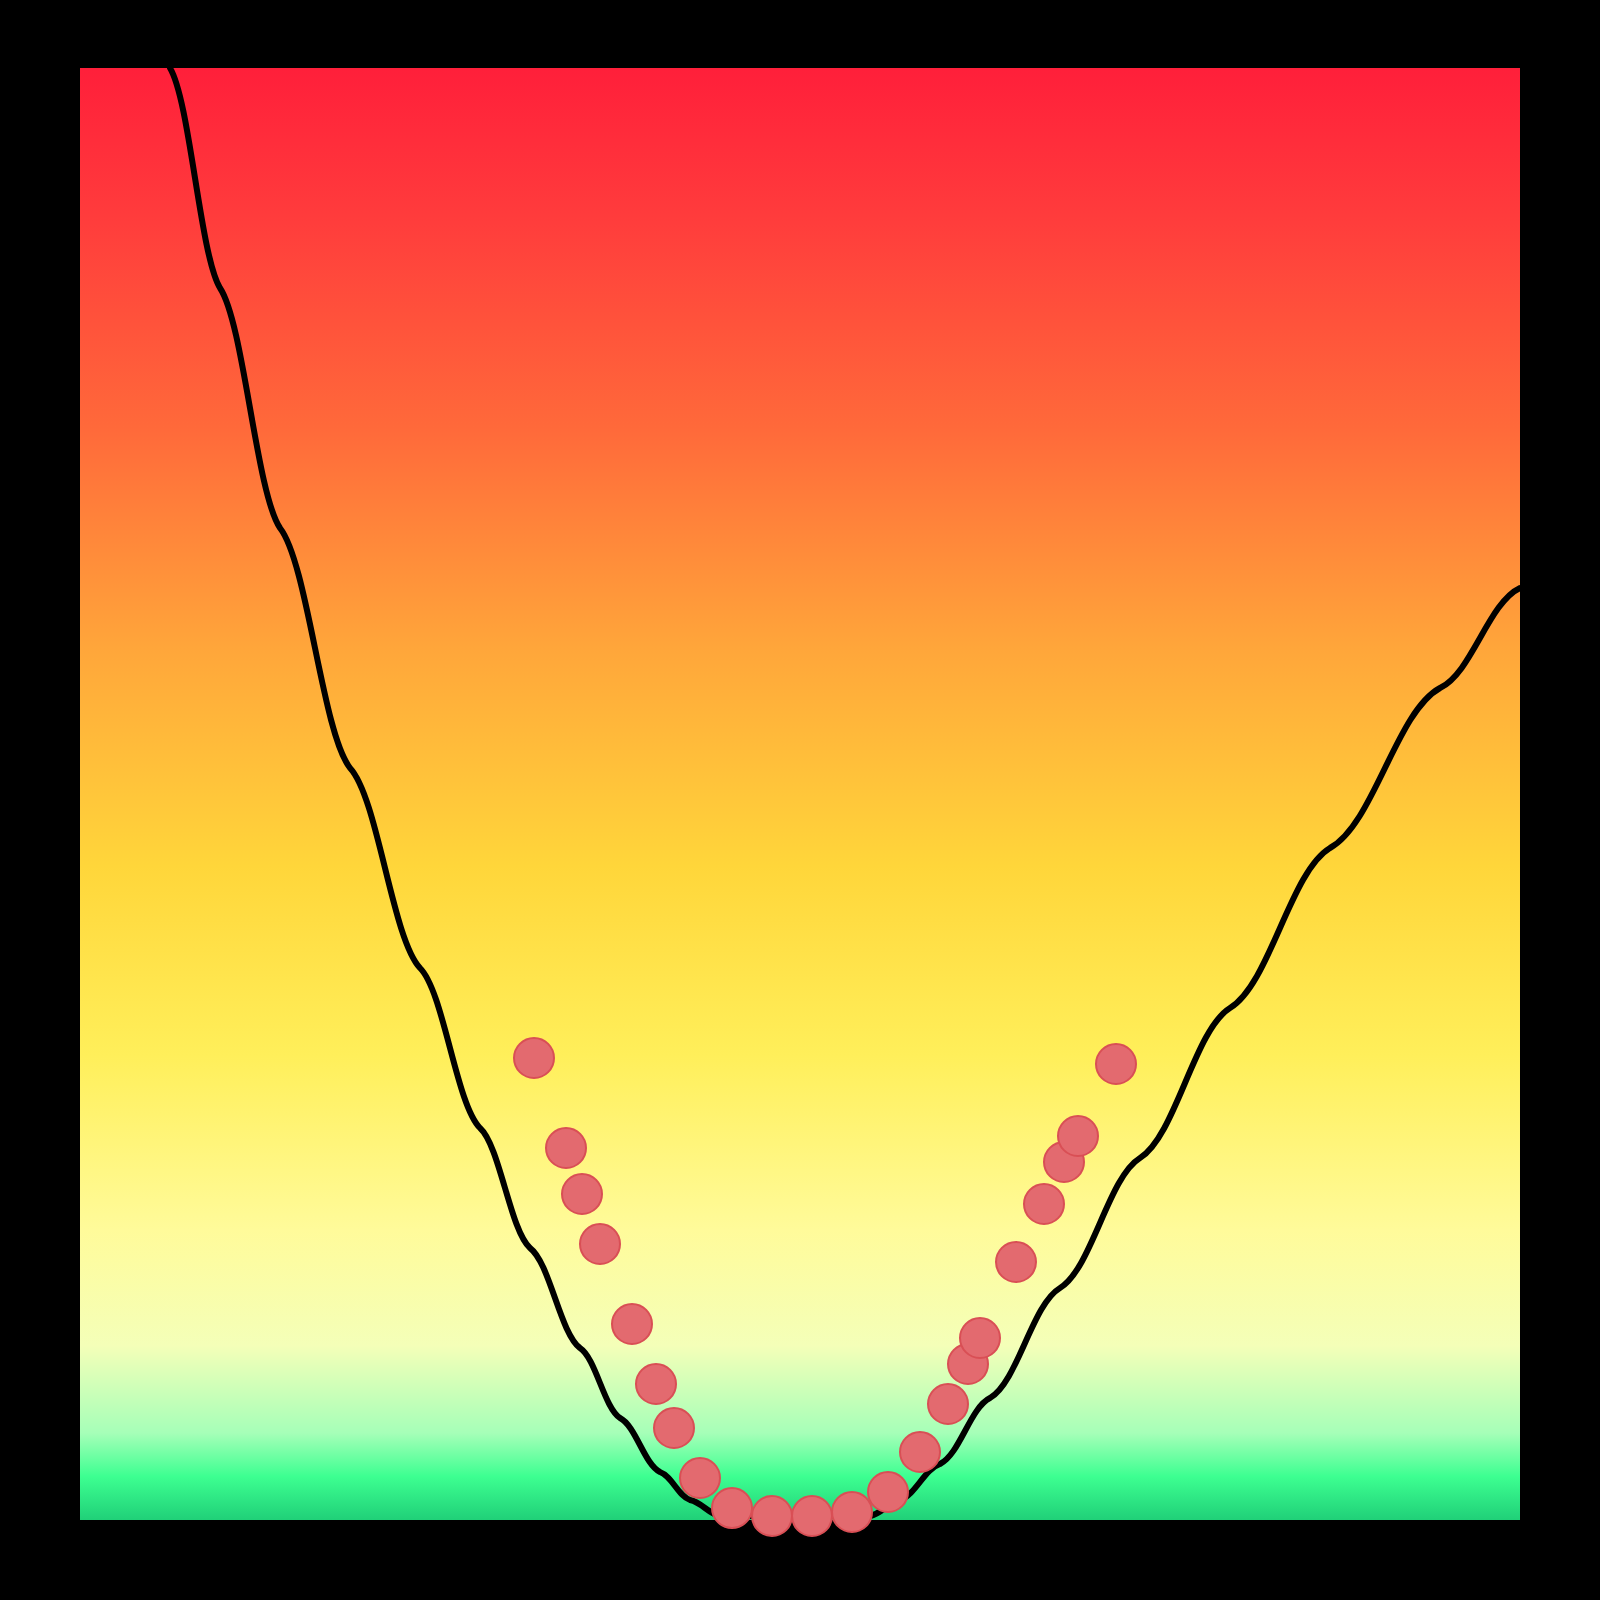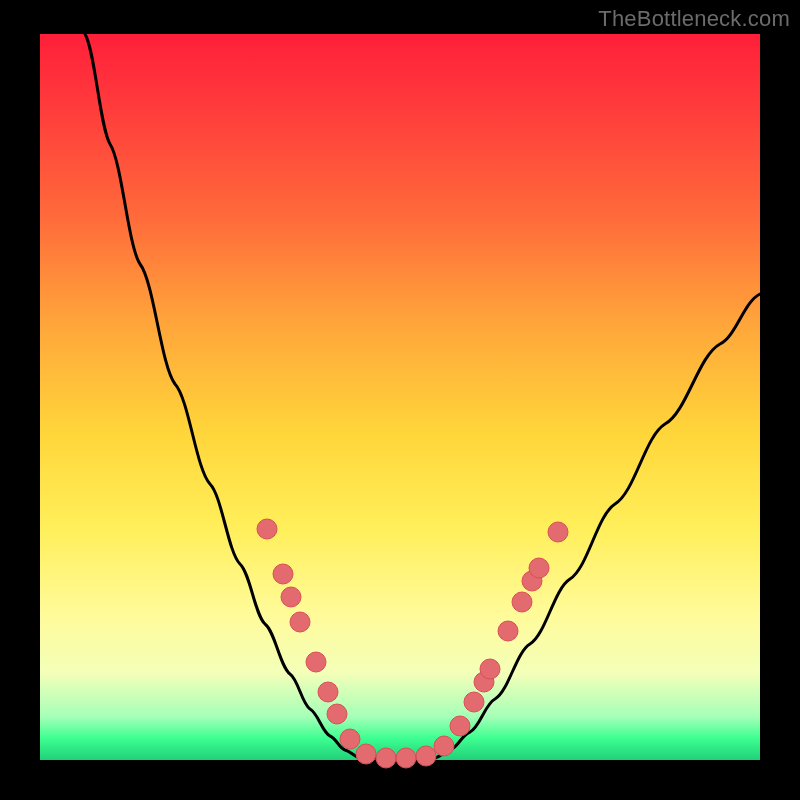--- a/index.html
+++ b/index.html
@@ -57,21 +57,20 @@
     top: 0;
     width: 720px;
     height: 726px;
     overflow: visible;
   }
 </style>
 </head>
 <body>
 
 <div class="frame">
-  <div class="watermark">TheBottleneck.com</div>
 
   <div class="plot">
     <svg class="curve" viewBox="0 0 720 726">
       <g id="curve-group">
           <path d="M 45 0 C 55 16.5 60 93.5 70 110 C 82 128 88 212 100 230 C 114 248 121 332 135 350 C 149 365 156 435 170 450 C 182 462 188 518 200 530 C 210 539 215 581 225 590 C 235 597.5 240 632.5 250 640 C 258 645.25 262 669.75 270 675 C 278 679.05 282 697.95 290 702 C 296 704.1 299 713.9 305 716 C 311 717.2 314 722.8 320 724" fill="none" stroke="#000000" stroke-width="3" stroke-linecap="round"></path>
           <path d="M 320 724 C 350 724 365 724 395 724" fill="none" stroke="#000000" stroke-width="3" stroke-linecap="round"></path>
           <path d="M 395 724 C 401 722.8 404 717.2 410 716 C 418 713.3 422 700.7 430 698 C 440 693.05 445 669.95 455 665 C 469 656.75 476 618.25 490 610 C 506 600.25 514 554.75 530 545 C 548 533.75 557 481.25 575 470 C 595 458 605 402 625 390 C 647 378 658 322 680 310 C 696 302.5 704 267.5 720 260" fill="none" stroke="#000000" stroke-width="3" stroke-linecap="round"></path>
         </g>
       <g id="marker-group">
           <circle cx="227" cy="495" r="10" fill="#e36a6f" stroke="#d94f55" stroke-width="1"></circle>

